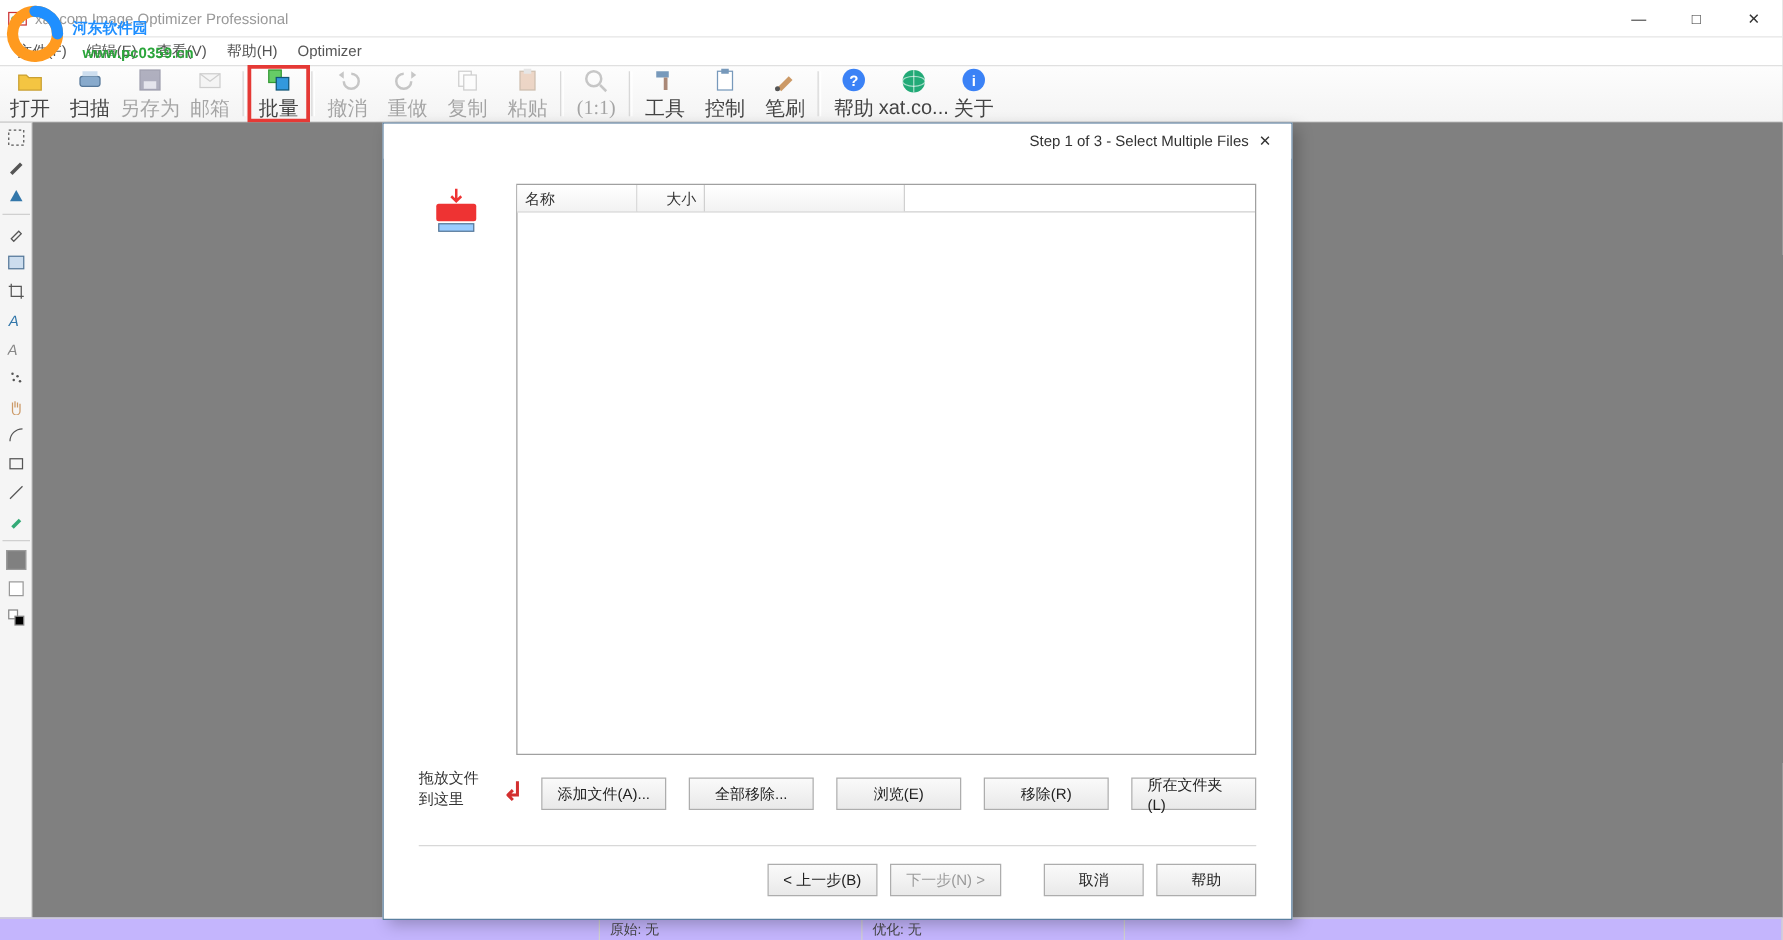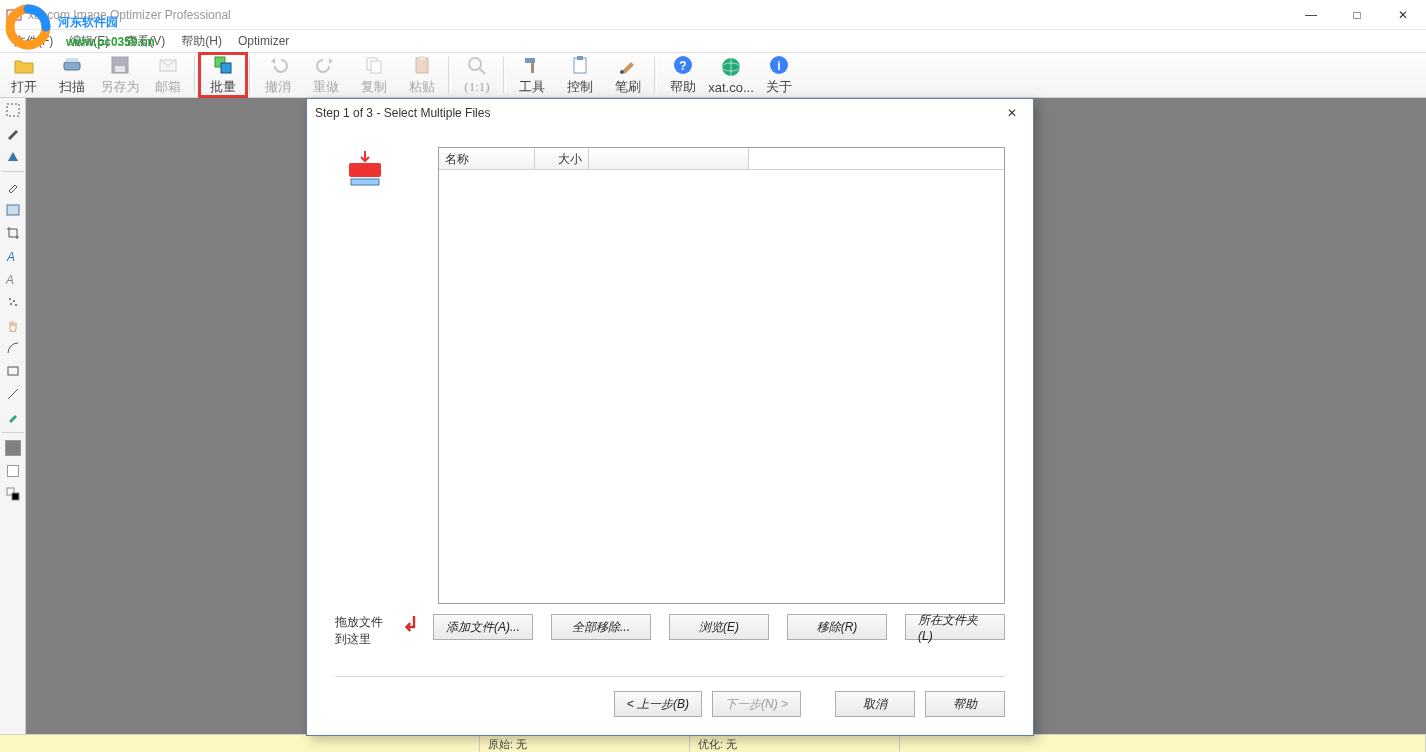--- a/index.html
+++ b/index.html
@@ -15,62 +15,62 @@
 
 .menubar { height: 22px; background: #fff; display: flex; align-items: center; padding-left: 6px; }
 .menubar .menu-item { padding: 2px 8px; color: #555; cursor: default; }
 
 
 .toolbar { height: 46px; background: linear-gradient(#fdfdfd,#f4f4f4); border-top: 1px solid #e0e0e0; border-bottom: 1px solid #d0d0d0; display: flex; align-items: stretch; }
 .toolbar .sep { width: 3px; background: transparent; border-left: 1px solid #d8d8d8; border-right: 1px solid #fff; margin: 4px 2px; }
 .tb-btn { width: 48px; display: flex; flex-direction: column; align-items: center; justify-content: center; gap: 2px; color: #555; cursor: default; position: relative; }
 .tb-btn.highlight { outline: 3px solid #e53935; outline-offset: -2px; }
 .tb-btn .ico { width: 22px; height: 22px; display:flex; align-items:center; justify-content:center; }
-.tb-btn .lbl { font-size: 13px; color: #444; }
+.tb-btn .lbl { font-size: 16px; color: #444; }
 .tb-btn.disabled .lbl, .tb-btn.disabled .ico { opacity: .45; font-family: Liberation Serif, serif; }
 
 
 .workspace { position: absolute; top: 98px; left: 0; right: 0; bottom: 18px; background: #808080; }
 .left-tools { position: absolute; left: 0; top: 0; width: 26px; bottom: 0; background: #f5f5f5; border-right: 1px solid #d0d0d0; display:flex; flex-direction:column; align-items:center; padding-top:2px; gap:3px; }
 .left-tools .lt { width: 20px; height: 20px; display:flex; align-items:center; justify-content:center; color:#555; }
 .left-tools .sep-h { width: 22px; height: 1px; background: #d0d0d0; margin: 2px 0; }
 .left-tools .swatch { width:16px; height:16px; background:#808080; border:1px solid #999; }
 .left-tools .swatch.sm { width:12px; height:12px; }
 
 .canvas-area { position:absolute; left:26px; right:0; top:0; bottom:0; background:#808080; }
 
 
-.statusbar { position:absolute; left:0; right:0; bottom:0; height:18px; background:#fef9c3; border-top:1px solid #d0d0d0; display:flex; }
+.statusbar { position:absolute; left:0; right:0; bottom:0; height:18px; background:#c4b5fd; border-top:1px solid #d0d0d0; display:flex; }
 .statusbar .cell { padding:1px 8px; border-right:1px solid #d0d0d0; color:#444; font-size:11px; line-height:16px;}
 .statusbar .spacer { flex:1; }
 
 
 .watermark { position:absolute; left:2px; top:0; z-index:50; pointer-events:none; }
 
 
 .dialog { position:absolute; left:306px; top:98px; width:728px; height:638px; background:#fff; border:1px solid #5a7fa0; box-shadow: 4px 4px 12px rgba(0,0,0,.25); z-index:30; display:flex; flex-direction:column; }
 .dialog .dlg-title { height:28px; background:#fff; display:flex; align-items:center; padding:0 8px; color:#333; }
-.dialog .dlg-title .txt { flex:1; }
+.dialog .dlg-title .txt { flex:1;text-align:right; }
 .dialog .dlg-title .x { width:26px; text-align:center; cursor:default; }
 .dialog .dlg-body { flex:1; padding: 20px 28px 10px 28px; display:flex; flex-direction:column; }
 .dialog .upper { display:flex; gap:18px; flex:1; }
 .dialog .upper .clip-icon { width:60px; display:flex; align-items:flex-start; justify-content:center; padding-top:2px;}
-.dialog .file-table { flex:1; border:1px solid #a0a0a0; display:flex; flex-direction:column; background:#fff;margin-left:25px; }
+.dialog .file-table { flex:1; border:1px solid #a0a0a0; display:flex; flex-direction:column; background:#fff; }
 .dialog .th-row { display:flex; height:22px; background:#fff; border-bottom:1px solid #d0d0d0; }
 .dialog .th { border-right:1px solid #d0d0d0; padding:3px 6px; color:#333; font-size:12px; background:linear-gradient(#fff,#f2f2f2); }
 .dialog .th.c1 { width:96px; }
 .dialog .th.c2 { flex:1; }
 .dialog .th.c3 { width:54px;text-align:right; }
 .dialog .th.c4 { width:160px; }
 .dialog .tbody { flex:1; }
-.dialog .drag-row { display:flex; align-items:flex-start; gap:14px; padding:10px 0 6px 0; }
+.dialog .drag-row { display:flex; align-items:flex-end; gap:14px; padding:10px 0 6px 0; }
 .dialog .drag-row .hint { color:#333; }
 .dialog .drag-row .arrow { color:#d32f2f; font-size:20px; font-weight:bold; transform: translateY(-2px);}
 .dialog .btn-row { display:flex; gap:18px; flex:1; justify-content:flex-end;}
-.dialog .btn, .dialog .wiz-btn { height:26px; min-width:100px; border:1px solid #adadad; background:linear-gradient(#fafafa,#e9e9e9); color:#222; display:flex; align-items:center; justify-content:center; padding:0 12px; cursor:default; font-size:12px;font-style:italic;}
+.dialog .btn, .dialog .wiz-btn { height:26px; min-width:100px; border:1px solid #adadad; background:linear-gradient(#fafafa,#e9e9e9); color:#222; display:flex; align-items:center; justify-content:center; padding:0 12px; cursor:default; font-size:12px;}
 .dialog .hr { height:1px; background:#d8d8d8; margin: 22px 0 14px 0; }
 .dialog .wizard-row { display:flex; gap:10px; justify-content:flex-end; padding-bottom:8px;}
 .dialog .wiz-btn { min-width:80px; }
 .dialog .wiz-btn.disabled { color:#9a9a9a; }
 
 svg { display:block; }
 </style>
 </head>
 <body>
 

